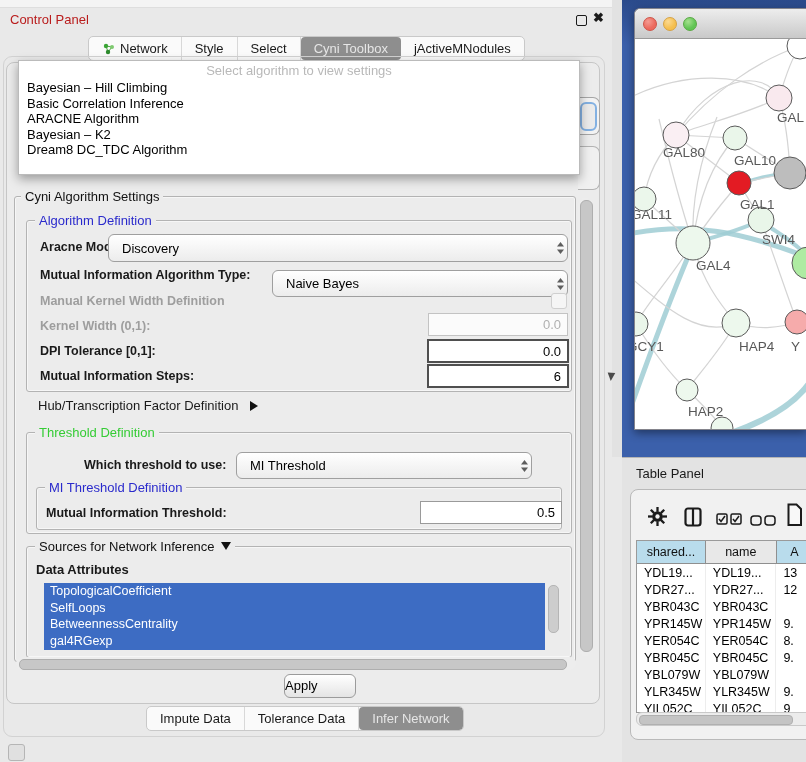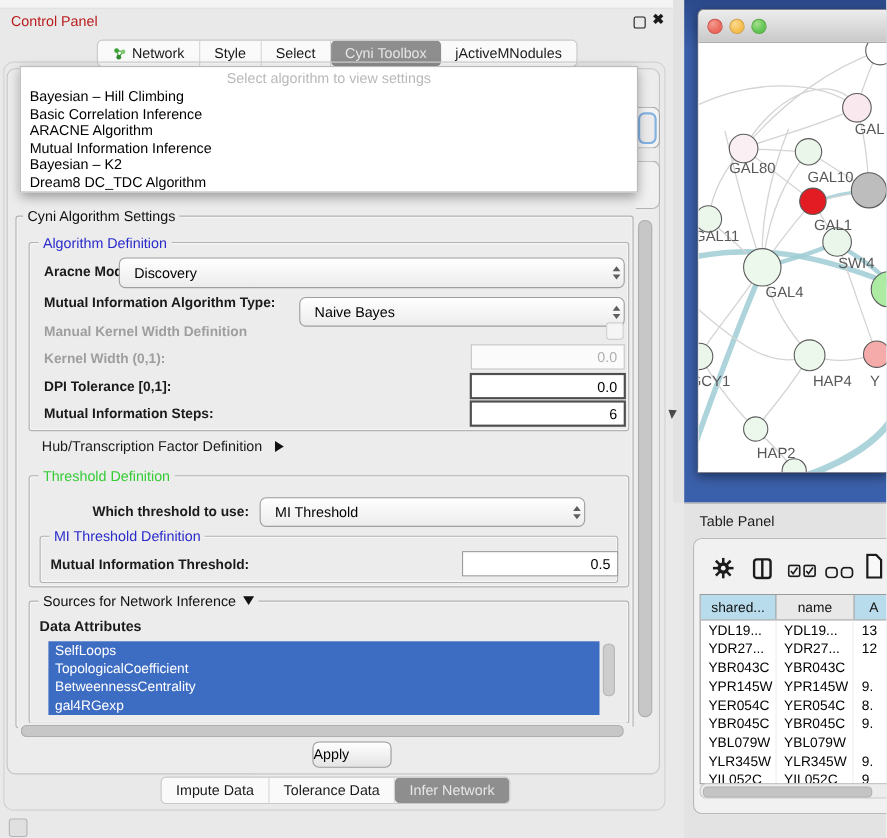--- a/index.html
+++ b/index.html
@@ -236,22 +236,22 @@
       <span class="legend blue">MI Threshold Definition</span>
     </div>
     <span class="lbl" style="left:46px;top:506px;">Mutual Information Threshold:</span>
     <div class="field" style="left:420px;top:501px;width:134px;height:21px;">0.5</div>
 
     <div class="group" style="left:26px;top:546px;width:544px;height:110px;">
       <span class="legend"><span>Sources for Network Inference</span><span class="tri-down"></span></span>
     </div>
     <span class="lbl" style="left:36px;top:562px;font-size:13px;">Data Attributes</span>
     <div id="attr-list" class="attr-list">
+        <div class="attr-item">TopologicalCoefficient</div>
         <div class="attr-item">SelfLoops</div>
-        <div class="attr-item">TopologicalCoefficient</div>
         <div class="attr-item">BetweennessCentrality</div>
         <div class="attr-item">gal4RGexp</div>
       </div>
     <div class="attr-scroll">
         <div class="attr-thumb"></div>
       </div>
 
     <div class="h-scroll abs">
         <div class="h-thumb"></div>
       </div>
@@ -455,19 +455,18 @@
         <div class="tp-hthumb"></div>
       </div>
   </div>
 
   <div class="dropdown abs">
     <div class="dd-placeholder">Select algorithm to view settings</div>
     <div id="dd-items">
         <div class="dd-item">Bayesian – Hill Climbing</div>
         <div class="dd-item">Basic Correlation Inference</div>
         <div class="dd-item bold">ARACNE Algorithm</div>
-        <div class="dd-item">Mutual Information Inference</div>
         <div class="dd-item">Bayesian – K2</div>
         <div class="dd-item">Dream8 DC_TDC Algorithm</div>
       </div>
   </div>
 
 </div>
 
 </body></html>

